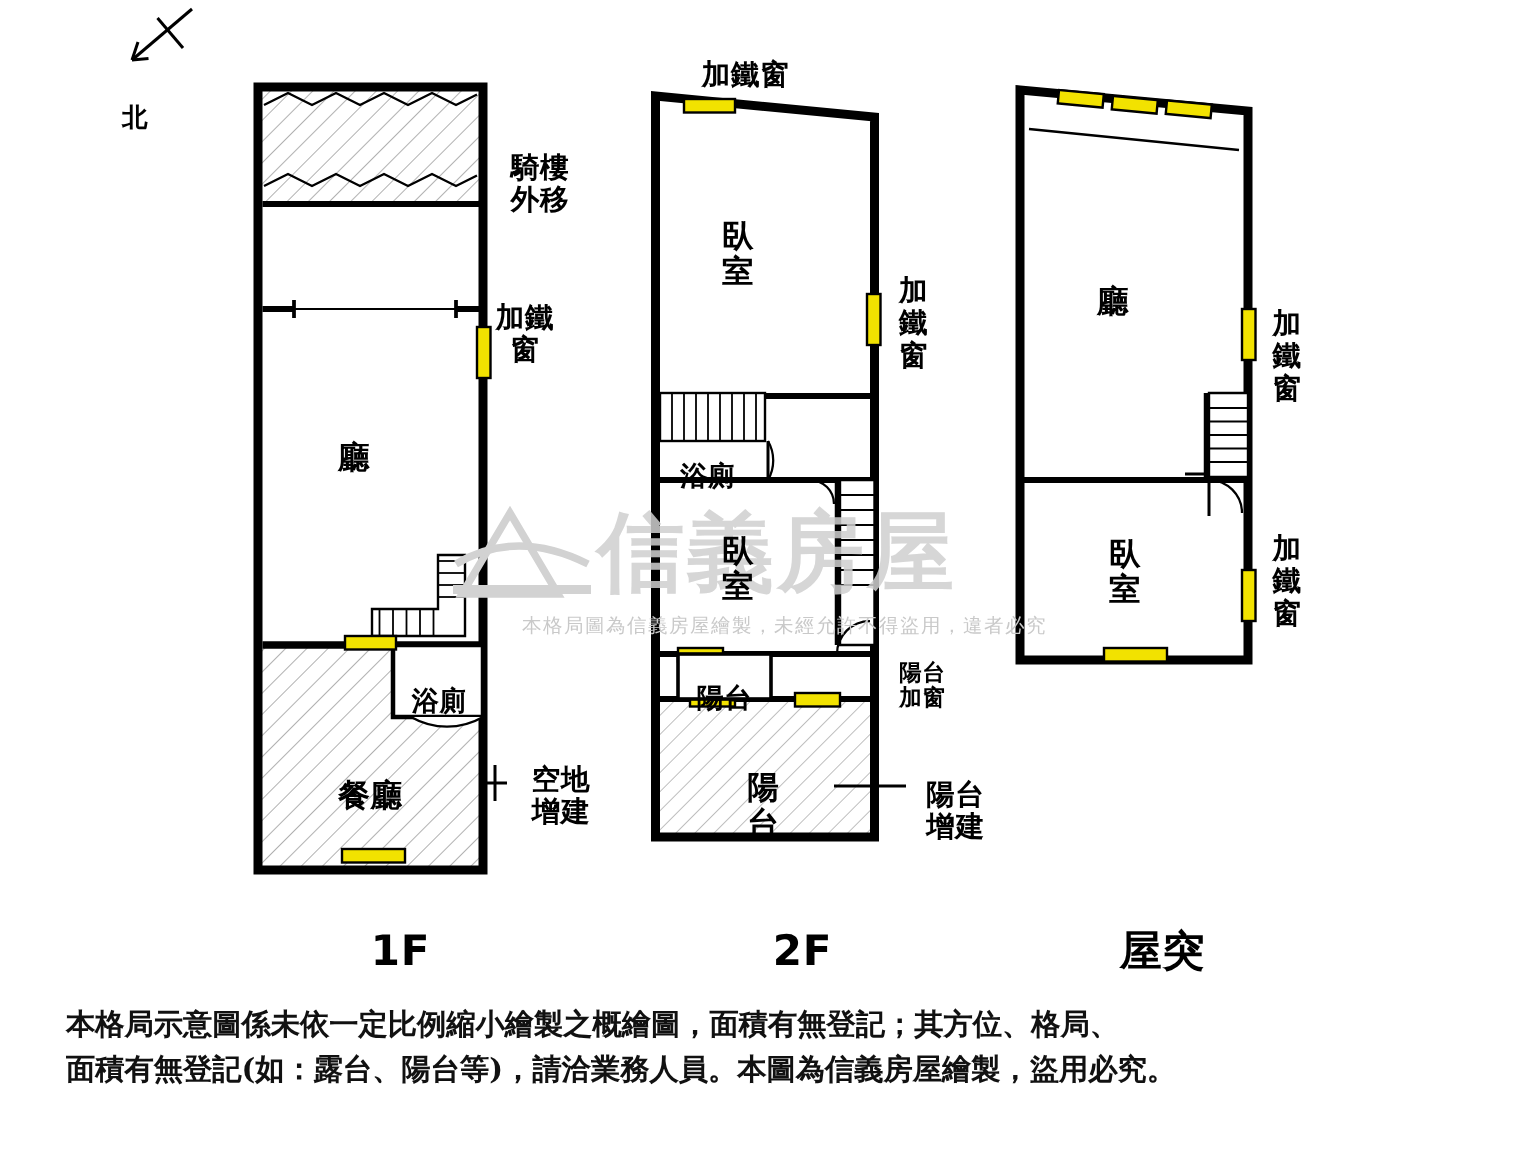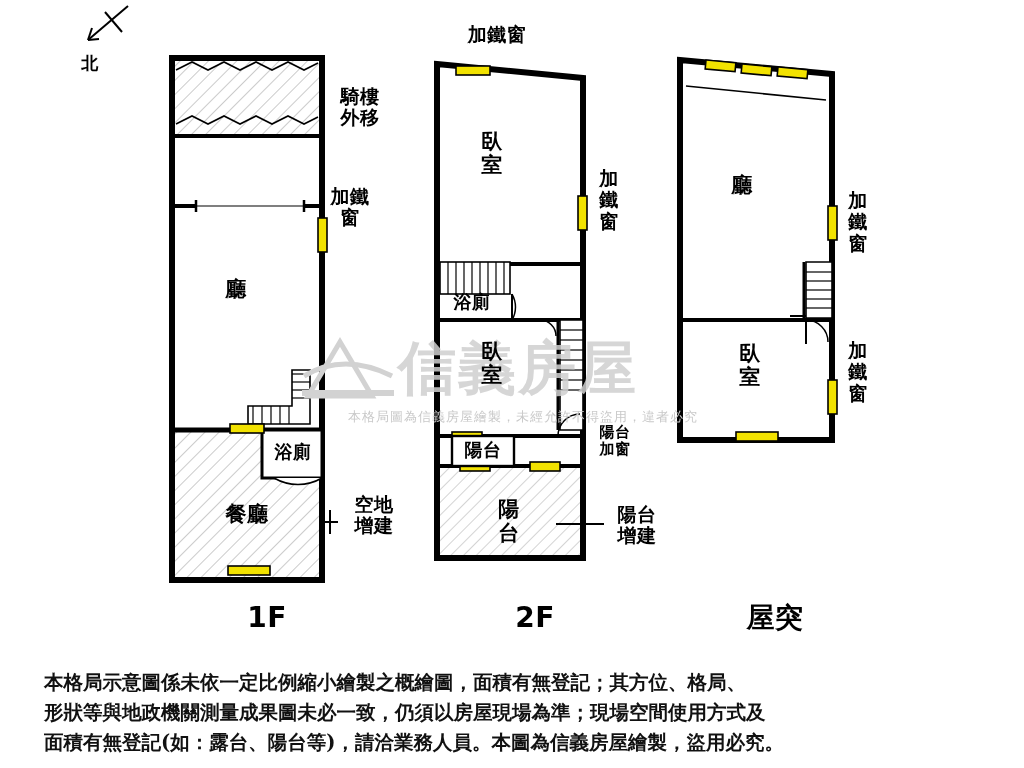--- a/index.html
+++ b/index.html
@@ -28,20 +28,21 @@
     height: 768px;
   }
   .lbl {
     position: absolute;
     font-family: "DejaVu Sans", "Liberation Sans", sans-serif;
     color: #000;
     line-height: 1.12;
     text-align: center;
     white-space: pre-line;
     letter-spacing: 0.5px;
+    margin-top: 16px;
   }
   .room-label { font-size: 21px; font-weight: bold; }
   .room-label-sm { font-size: 18px; font-weight: bold; }
   .side-label { font-size: 19px; font-weight: bold; }
   .side-label-sm { font-size: 15px; font-weight: bold; }
   .floor-label { font-size: 28px; font-weight: bold; }
   .compass-label { font-size: 17px; font-weight: bold; }
   .footer {
     position: absolute;
     left: 44px;
@@ -288,17 +289,16 @@
 窗</div>
   <div class="lbl room-label" style="left:726px; top:342px; width:48px;">臥
 室</div>
   <div class="lbl side-label" style="left:840px; top:340px; width:36px;">加
 鐵
 窗</div>
   <div class="lbl floor-label" style="left:730px; top:602px; width:90px;">屋突</div>
 
   <div class="footer">
     <div>本格局示意圖係未依一定比例縮小繪製之概繪圖，面積有無登記；其方位、格局、</div>
-    <div>形狀等與地政機關測量成果圖未必一致，仍須以房屋現場為準；現場空間使用方式及</div>
     <div>面積有無登記(如：露台、陽台等)，請洽業務人員。本圖為信義房屋繪製，盜用必究。</div>
   </div>
 
 </div>
 
 </body></html>

